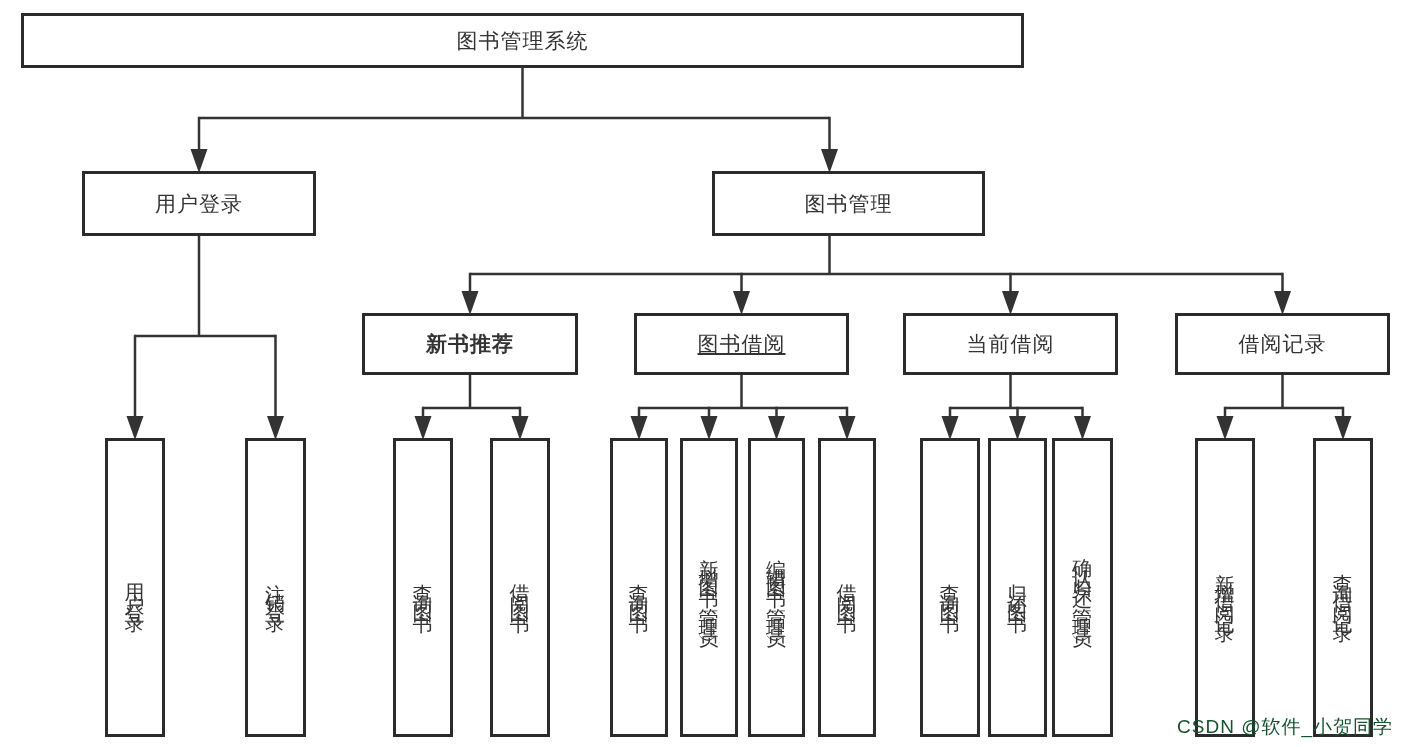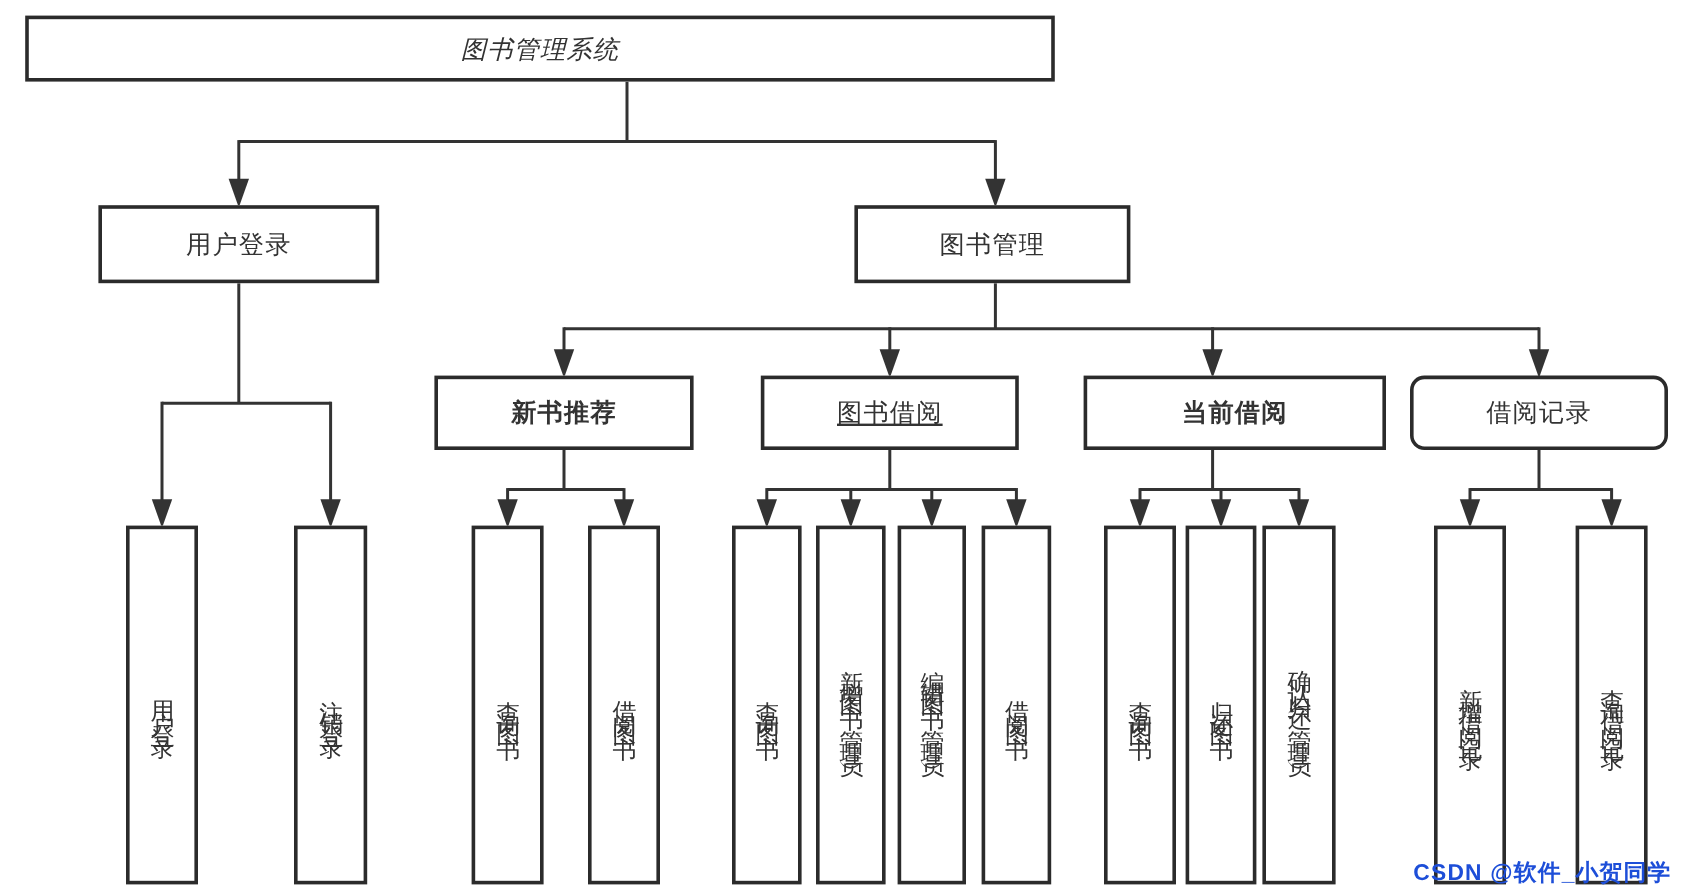--- a/index.html
+++ b/index.html
@@ -33,22 +33,21 @@
     line-height:1.1;
     white-space:nowrap;
   }
   .watermark{
     position:absolute;
     right:12px;
     bottom:7px;
     font-size:19px;
     letter-spacing:1px;
     z-index:3;
-    color:#1d4ed8;
-    font-weight:bold;
+    color:#14532d;
   }
 </style>
 </head>
 <body>
 
 <div class="canvas">
   <svg id="connector-svg" width="1405" height="747" viewBox="0 0 1405 747">
       <line x1="522.5" y1="68" x2="522.5" y2="118" stroke="#333333" stroke-width="2.5"></line>
       <line x1="199" y1="118" x2="829.5" y2="118" stroke="#333333" stroke-width="2.5"></line>
       <line x1="199" y1="116.75" x2="199" y2="153" stroke="#333333" stroke-width="2.5"></line>
@@ -96,39 +95,39 @@
       <line x1="1082.5" y1="406.75" x2="1082.5" y2="420" stroke="#333333" stroke-width="2.5"></line>
       <polygon points="1074,416 1091,416 1082.5,440" fill="#333333"></polygon>
       <line x1="1282.5" y1="375" x2="1282.5" y2="408" stroke="#333333" stroke-width="2.5"></line>
       <line x1="1225" y1="408" x2="1343" y2="408" stroke="#333333" stroke-width="2.5"></line>
       <line x1="1225" y1="406.75" x2="1225" y2="420" stroke="#333333" stroke-width="2.5"></line>
       <polygon points="1216.5,416 1233.5,416 1225,440" fill="#333333"></polygon>
       <line x1="1343" y1="406.75" x2="1343" y2="420" stroke="#333333" stroke-width="2.5"></line>
       <polygon points="1334.5,416 1351.5,416 1343,440" fill="#333333"></polygon>
     </svg>
   <div id="nodes">
-      <div class="node h" style="left: 21px; top: 13px; width: 858px; height: 55px; font-style: italic;">
+      <div class="node h" style="left: 21px; top: 13px; width: 1003px; height: 55px;">
         <span>图书管理系统</span>
       </div>
       <div class="node h" style="left: 82px; top: 171px; width: 234px; height: 65px;">
         <span>用户登录</span>
       </div>
-      <div class="node h" style="left: 712px; top: 171px; width: 230px; height: 65px;">
+      <div class="node h" style="left: 712px; top: 171px; width: 273px; height: 65px;">
         <span>图书管理</span>
       </div>
       <div class="node h" style="left: 362px; top: 313px; width: 216px; height: 62px; font-weight: bold;">
         <span>新书推荐</span>
       </div>
       <div class="node h" style="left: 634px; top: 313px; width: 215px; height: 62px; text-decoration: underline;">
         <span>图书借阅</span>
       </div>
-      <div class="node h" style="left: 903px; top: 313px; width: 252px; height: 62px; font-weight: bold;">
+      <div class="node h" style="left: 903px; top: 313px; width: 215px; height: 62px;">
         <span>当前借阅</span>
       </div>
-      <div class="node h" style="left: 1175px; top: 313px; width: 215px; height: 62px; border-radius: 12px;">
+      <div class="node h" style="left: 1175px; top: 313px; width: 215px; height: 62px;">
         <span>借阅记录</span>
       </div>
       <div class="node v" style="left: 105px; top: 438px; width: 60px; height: 299px;">
         <span class="vtext">用户登录</span>
       </div>
       <div class="node v" style="left: 245px; top: 438px; width: 61px; height: 299px;">
         <span class="vtext">注销登录</span>
       </div>
       <div class="node v" style="left: 393px; top: 438px; width: 60px; height: 299px;">
         <span class="vtext">查询图书</span>

